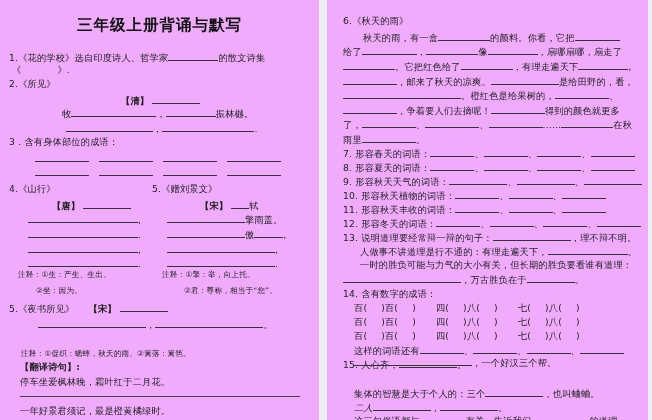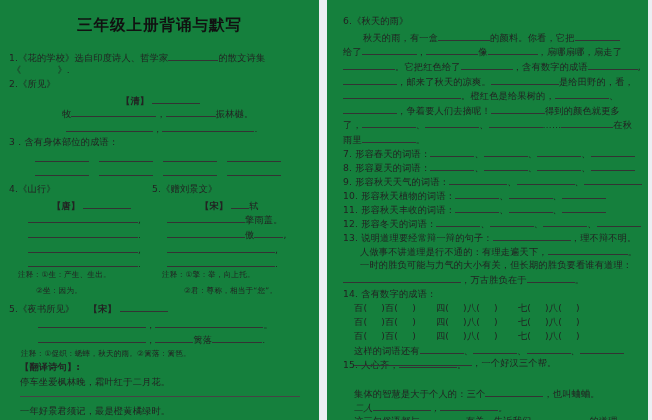--- a/index.html
+++ b/index.html
@@ -1,18 +1,18 @@
 <!DOCTYPE html>
 <html><head>
 <meta charset="utf-8">
 <style>
   * { box-sizing: border-box; margin: 0; padding: 0; }
   html, body { width: 652px; height: 420px; overflow: hidden; background: #eceef3; }
   body { font-family: "DejaVu Sans", "Liberation Sans", sans-serif; color: #222; position: relative; }
-  .page { position: absolute; top: 0; background: #15803d; height: 420px; overflow: hidden; }
+  .page { position: absolute; top: 0; background: #f0abfc; height: 420px; overflow: hidden; }
   .page-left { left: 0; width: 319px; }
   .page-right { left: 327px; width: 321px; }
   .ln { position: absolute; white-space: nowrap; font-size: 9.2px; line-height: 12px; letter-spacing: 0.2px; }
   .u { display: inline-block; border-bottom: 1px solid #333; height: 10px; vertical-align: baseline; }
   .title { position: absolute; left: 0; width: 319px; text-align: center; top: 15px; font-size: 15.5px; font-weight: bold; letter-spacing: 1px; color: #111; }
   .small { font-size: 7.6px; }
   .bold { font-weight: bold; }
   .rule { position: absolute; height: 0; border-top: 1px solid #444; }
   .sp { display: inline-block; }
 </style>
@@ -70,41 +70,38 @@
   <div class="ln" style="left:167px; top:257px;"><span class="u" style="width:108px;"></span><span>.</span></div>
   <div class="ln small" style="left:162px; top:269px;">注释：①擎：举，向上托。</div>
   <div class="ln small" style="left:184px; top:285px;">②君：尊称，相当于“您”。</div>
 
   <div class="ln" style="left:9px; top:302px;">
     <span>5.《夜书所见》</span><span class="sp" style="width:14px;"></span><span class="bold">【宋】</span> <span class="u" style="width:48px;"></span>
   </div>
   <div class="ln" style="left:38px; top:318px;">
     <span class="u" style="width:108px;"></span><span>，</span><span class="u" style="width:108px;"></span><span>。</span>
   </div>
-  <div class="ln" style="left:38px; top:333px;">
-    <span class="u" style="width:108px;"></span><span>，</span><span class="u" style="width:38px;"></span><span>篱落</span><span class="u" style="width:50px;"></span><span>.</span>
-  </div>
   <div class="ln small" style="left:21px; top:348px;">注释：①促织：蟋蟀，秋天的雨。②篱落：篱笆。</div>
 
   <div class="ln bold" style="left:20px; top:361px;">【翻译诗句】:</div>
   <div class="ln" style="left:20px; top:376px;">停车坐爱枫林晚，霜叶红于二月花。</div>
   <div class="rule" style="left:20px; top:396px; width:280px;"></div>
   <div class="ln" style="left:20px; top:405px;">一年好景君须记，最是橙黄橘绿时。</div>
 </div>
 
 <div class="page page-right">
   <div class="ln" style="left:16px; top:15px;">6.《秋天的雨》</div>
   <div class="ln" style="left:16px; top:31px;">
     <span class="sp" style="width:20px;"></span><span>秋天的雨，有一盒</span><span class="u" style="width:52px;"></span><span>的颜料。你看，它把</span><span class="u" style="width:45px;"></span>
   </div>
   <div class="ln" style="left:16px; top:45px;">
     <span>给了</span><span class="u" style="width:55px;"></span><span>，</span><span class="u" style="width:52px;"></span><span>像</span><span class="u" style="width:50px;"></span><span>，扇哪扇哪，扇走了</span>
   </div>
   <div class="ln" style="left:16px; top:60px;">
-    <span class="u" style="width:52px;"></span><span>。它把红色给了</span><span class="u" style="width:52px;"></span><span>，含有数字的成语</span><span class="u" style="width:50px;"></span><span>,</span>
+    <span class="u" style="width:52px;"></span><span>。它把红色给了</span><span class="u" style="width:52px;"></span><span>，有理走遍天下</span><span class="u" style="width:50px;"></span><span>,</span>
   </div>
   <div class="ln" style="left:16px; top:75px;">
     <span class="u" style="width:54px;"></span><span>，邮来了秋天的凉爽。</span><span class="u" style="width:68px;"></span><span>是给田野的，看，</span>
   </div>
   <div class="ln" style="left:16px; top:104px;">
     <span class="u" style="width:54px;"></span><span>，争着要人们去摘呢！</span><span class="u" style="width:54px;"></span><span>得到的颜色就更多</span>
   </div>
   <div class="ln" style="left:16px; top:89px;">
     <span class="u" style="width:118px;"></span><span>。橙红色是给果树的，</span><span class="u" style="width:54px;"></span><span>、</span>
   </div>

